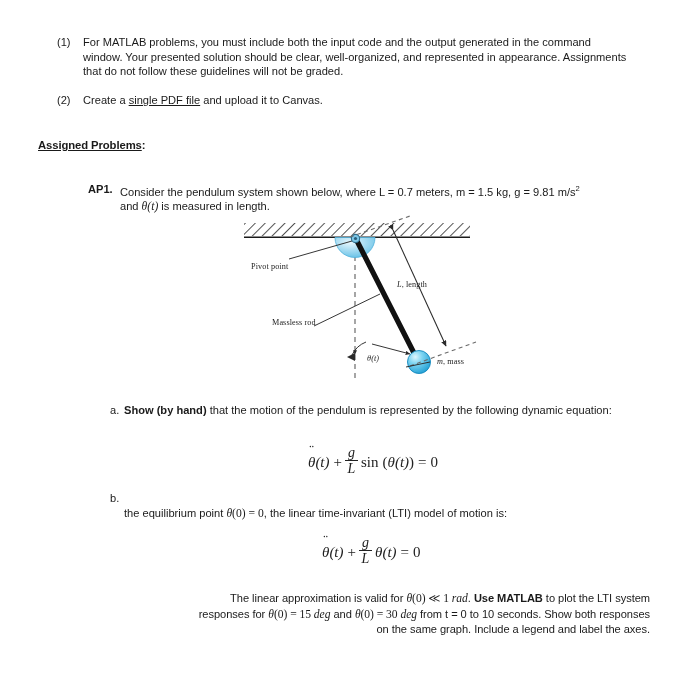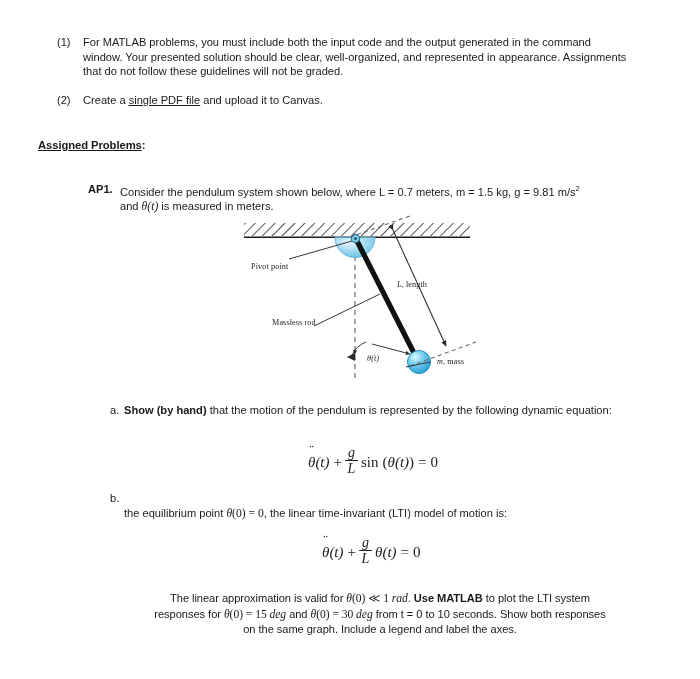--- a/index.html
+++ b/index.html
@@ -33,21 +33,21 @@
   }
   .heading-underline {
     text-decoration: underline;
   }
   .heading .tail { text-decoration: none; font-weight: bold; }
 
   .para {
     font-size: 11.1px;
     line-height: 14.6px;
     letter-spacing: -0.05px;
-    text-align: center;
+    text-align: right;
   }
 
   .listrow {
     position: absolute;
     display: flex;
   }
   .marker {
     font-size: 11.1px;
     line-height: 14.6px;
     flex: 0 0 auto;
@@ -159,21 +159,21 @@
 
   <div class="listrow" style="left:57px; top:93px; width:576px;">
     <div class="marker" style="width:26px;">(2)</div>
     <div class="listbody" style="width:548px;"><span>Create a </span><span class="bu">single PDF file</span><span> and upload it to Canvas.</span></div>
   </div>
 
   <div class="blk heading" style="left:30px; top:139px;margin-left:8px;"><span class="heading-underline">Assigned Problems</span><span class="tail">:</span></div>
 
   <div class="listrow" style="left:88px; top:172px; width:560px;margin-top:10px;">
     <div class="marker bold" style="width:32px;">AP1.</div>
-    <div class="listbody" style="width:528px;"><span>Consider the pendulum system shown below, where L = 0.7 meters,  m = 1.5 kg, g = 9.81 m/s</span><sup style="font-size:7.6px;">2</sup><br><span>and  </span><span class="mi">θ</span><span class="mi">(t)</span><span> is measured in meters.</span></div>
+    <div class="listbody" style="width:528px;"><span>Consider the pendulum system shown below, where L = 0.7 meters,  m = 1.5 kg, g = 9.81 m/s</span><sup style="font-size:7.6px;">2</sup><br><span>and  </span><span class="mi">θ</span><span class="mi">(t)</span><span> is measured in length.</span></div>
   </div>
 
   <div class="figure">
     <svg width="250" height="172" viewBox="0 0 250 172">
       <defs>
         <pattern id="hatch" width="7" height="7" patternTransform="rotate(45 0 0)" patternUnits="userSpaceOnUse">
           <line x1="0" y1="0" x2="0" y2="7" stroke="#1a1a1a" stroke-width="1.5"></line>
         </pattern>
         <radialGradient id="hemiGrad" cx="38%" cy="25%" r="85%">
           <stop offset="0%" stop-color="#e8f7fd"></stop>

